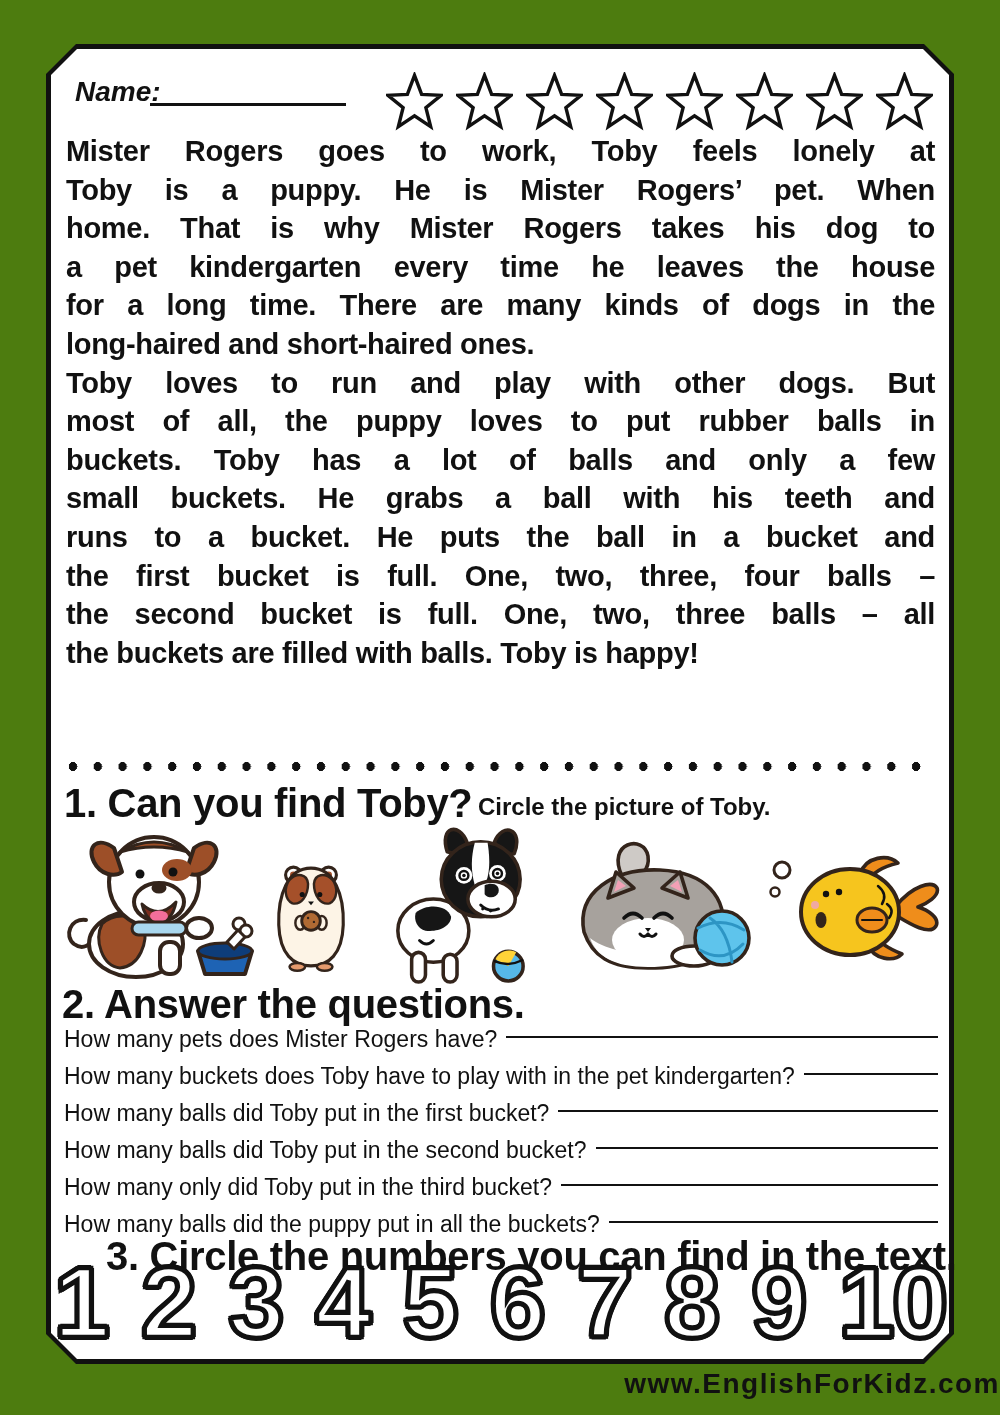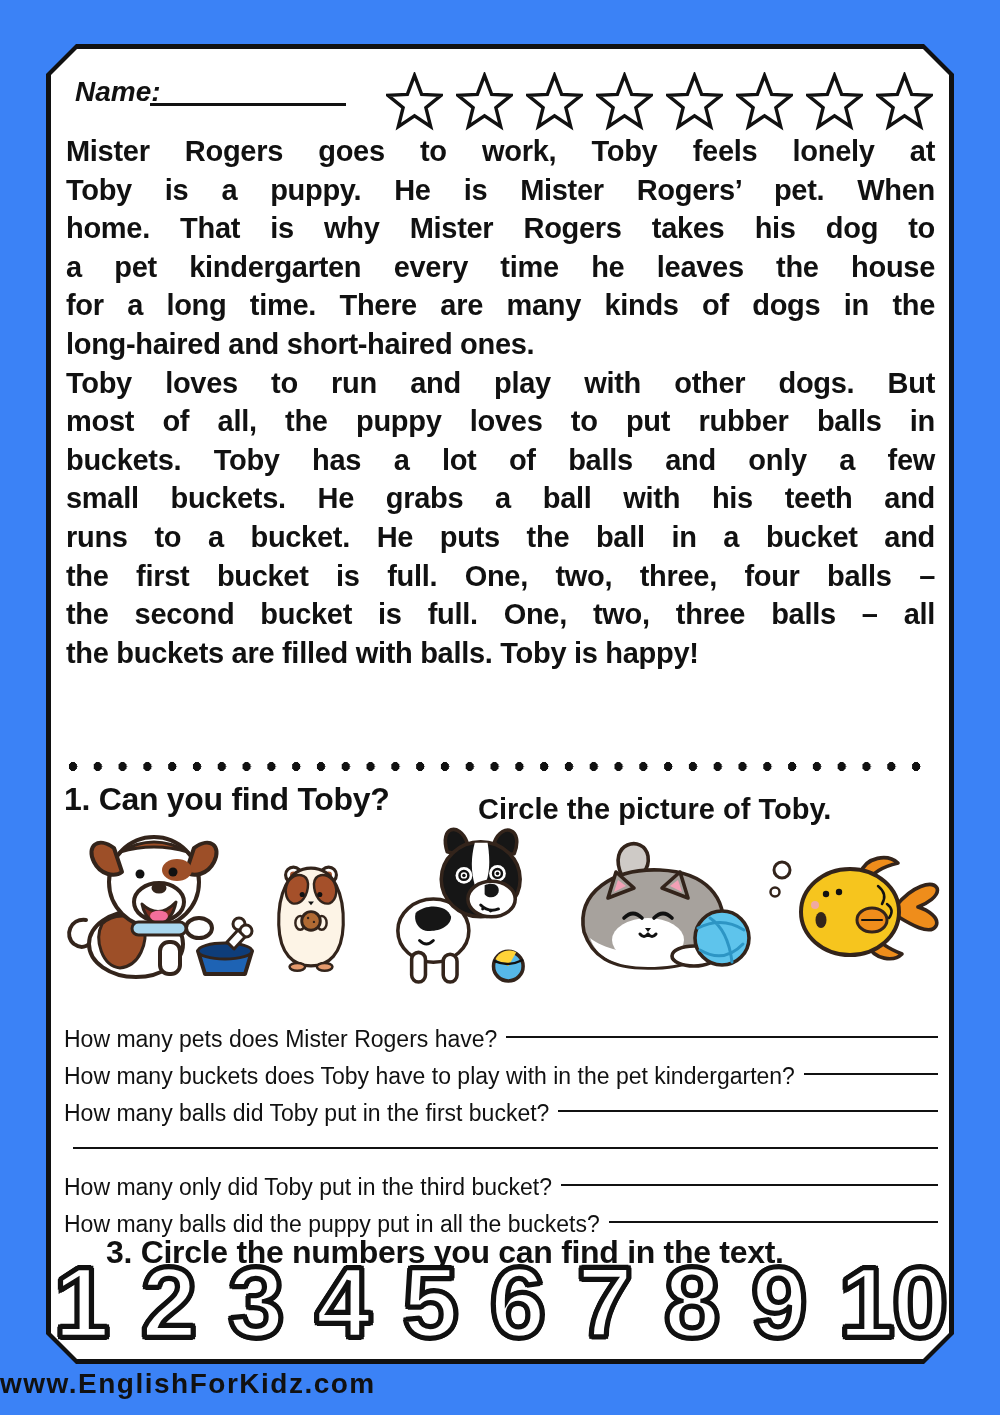--- a/index.html
+++ b/index.html
@@ -1,48 +1,48 @@
 <!DOCTYPE html>
 <html style="--ink: #111111; --outline: #33241b; --dog_brown: #9d4f28; --collar_blue: #a9d7ee; --bowl_blue: #1e63b4; --bowl_dark: #0e3d7a; --tongue_pink: #f26e9a; --mouth_red: #7c2d1d; --hamster_brown: #a5502a; --hamster_cream: #fdf4e6; --paw_orange: #e59a6d; --cookie_brown: #b06a33; --bulldog_black: #161616; --ball_blue: #56b8e8; --ball_yellow: #ffd338; --cat_gray: #a7a29d; --cat_gray_light: #cecac6; --ear_pink: #f2a0b5; --yarn_blue: #5ec4ec; --yarn_dark: #2d95c4; --fish_yellow: #f6c51e; --fish_orange: #ef8d1b; --blush_pink: #f0a9a2;"><head>
 <meta charset="utf-8">
 <style>
   html,body{margin:0;padding:0;background:#fff;}
-  .page{position:relative;width:1000px;height:1415px;background:#3b82f6;overflow:hidden;
+  .page{position:relative;width:1000px;height:1415px;background:#4d7c0f;overflow:hidden;
         font-family:"Liberation Sans",sans-serif;color:#111;}
   
   .frame-outer{position:absolute;left:46px;top:44px;width:908px;height:1320px;background:#111;
     clip-path:polygon(30px 0,calc(100% - 30px) 0,100% 30px,100% calc(100% - 30px),calc(100% - 30px) 100%,30px 100%,0 calc(100% - 30px),0 30px);}
   .frame-inner{position:absolute;left:5px;top:5px;right:5px;bottom:5px;background:#fff;
     clip-path:polygon(26px 0,calc(100% - 26px) 0,100% 26px,100% calc(100% - 26px),calc(100% - 26px) 100%,26px 100%,0 calc(100% - 26px),0 26px);}
   .name-label{position:absolute;left:75px;top:76px;font-size:28px;font-weight:bold;font-style:italic;}
   .name-line{position:absolute;left:150px;top:76px;width:196px;height:27px;border-bottom:3px solid #111;}
   .stars{position:absolute;left:386px;top:72px;display:flex;gap:13px;}
   .star{width:57px;height:60px;display:block;}
   .story{position:absolute;left:66px;top:132px;width:869px;}
   .sline{font-size:29px;font-weight:bold;letter-spacing:-0.3px;height:38.6px;line-height:38.6px;
          text-align:justify;text-align-last:justify;white-space:nowrap;}
   .sline.last{text-align-last:left;}
   .dots{position:absolute;left:66px;top:760px;width:870px;height:13px;
         background-image:radial-gradient(circle 4.5px at 7px 6.5px,#111 96%,transparent);
         background-size:24.8px 13px;background-repeat:repeat-x;}
-  .h-title{position:absolute;font-size:32px;font-weight:bold;letter-spacing:-0.3px;}
+  .h-title{position:absolute;font-size:40px;font-weight:bold;letter-spacing:-0.3px;}
   .s1-title{left:64px;top:781px;}
-  .s1-instr{position:absolute;left:478px;top:793px;font-size:29px;font-weight:bold;}
+  .s1-instr{position:absolute;left:478px;top:793px;font-size:24px;font-weight:bold;}
   .s2-title{left:62px;top:982px;}
   .s3-title{left:62px;top:1234px;margin-left:44px;}
   .pet{position:absolute;}
   .pet svg{width:100%;height:100%;display:block;}
   .qrow{position:absolute;left:64px;width:874px;height:34px;display:flex;align-items:center;}
   .qtext{font-size:23px;line-height:32px;white-space:nowrap;}
   .qline{flex:1;margin-left:9px;margin-bottom:5px;border-bottom:2.5px solid #111;min-width:40px;}
   .numbers{position:absolute;left:54px;top:1256px;width:892px;display:flex;justify-content:space-between;align-items:flex-end;}
   .onum{font-size:100px;line-height:92px;font-weight:bold;color:#fff;letter-spacing:-2px;
         -webkit-text-stroke:4.5px #111;
         text-shadow:3px 0 #111,-3px 0 #111,0 3px #111,0 -3px #111,2px 2px #111,-2px 2px #111,2px -2px #111,-2px -2px #111;}
-  .footer{position:absolute;left:0;top:1368px;width:100%;text-align:left;font-size:28px;font-weight:bold;letter-spacing:1.5px;}
+  .footer{position:absolute;left:0;top:1368px;width:100%;text-align:right;font-size:28px;font-weight:bold;letter-spacing:1.5px;}
 </style>
 </head>
 <body>
 
 <div class="page">
 
   <div class="frame-outer">
     <div class="frame-inner"></div>
   </div>
 
@@ -234,34 +234,36 @@
         <ellipse cx="106" cy="70" rx="15" ry="12" style="fill:var(--fish_orange);stroke-width:3"></ellipse>
         <path d="M96,70 L116,70" style="fill:none;stroke:var(--ink);stroke-width:2"></path>
         <circle cx="60" cy="44" r="3.2" style="fill:var(--ink);stroke:none"></circle>
         <circle cx="73" cy="42" r="3.2" style="fill:var(--ink);stroke:none"></circle>
         <circle cx="49" cy="55" r="4" style="fill:var(--blush_pink);stroke:none"></circle>
         <ellipse cx="55" cy="70" rx="5.5" ry="8" style="fill:var(--outline);stroke:none"></ellipse>
       </g>
     </svg>
   </div>
 
+  <div class="h-title s2-title">2. Answer the questions.</div>
 
   <div class="qrow" style="top:1022px">
     <span class="qtext">How many pets does Mister Rogers have?</span>
     <span class="qline"></span>
   </div>
   <div class="qrow" style="top:1059px">
     <span class="qtext">How many buckets does Toby have to play with in the pet kindergarten?</span>
     <span class="qline"></span>
   </div>
   <div class="qrow" style="top:1096px">
     <span class="qtext">How many balls did Toby put in the first bucket?</span>
     <span class="qline"></span>
   </div>
   <div class="qrow" style="top:1133px">
+    <span class="qtext">How many balls did Toby put in the second bucket?</span>
     <span class="qline"></span>
   </div>
   <div class="qrow" style="top:1170px">
     <span class="qtext">How many only did Toby put in the third bucket?</span>
     <span class="qline"></span>
   </div>
   <div class="qrow" style="top:1207px">
     <span class="qtext">How many balls did the puppy put in all the buckets?</span>
     <span class="qline"></span>
   </div>

